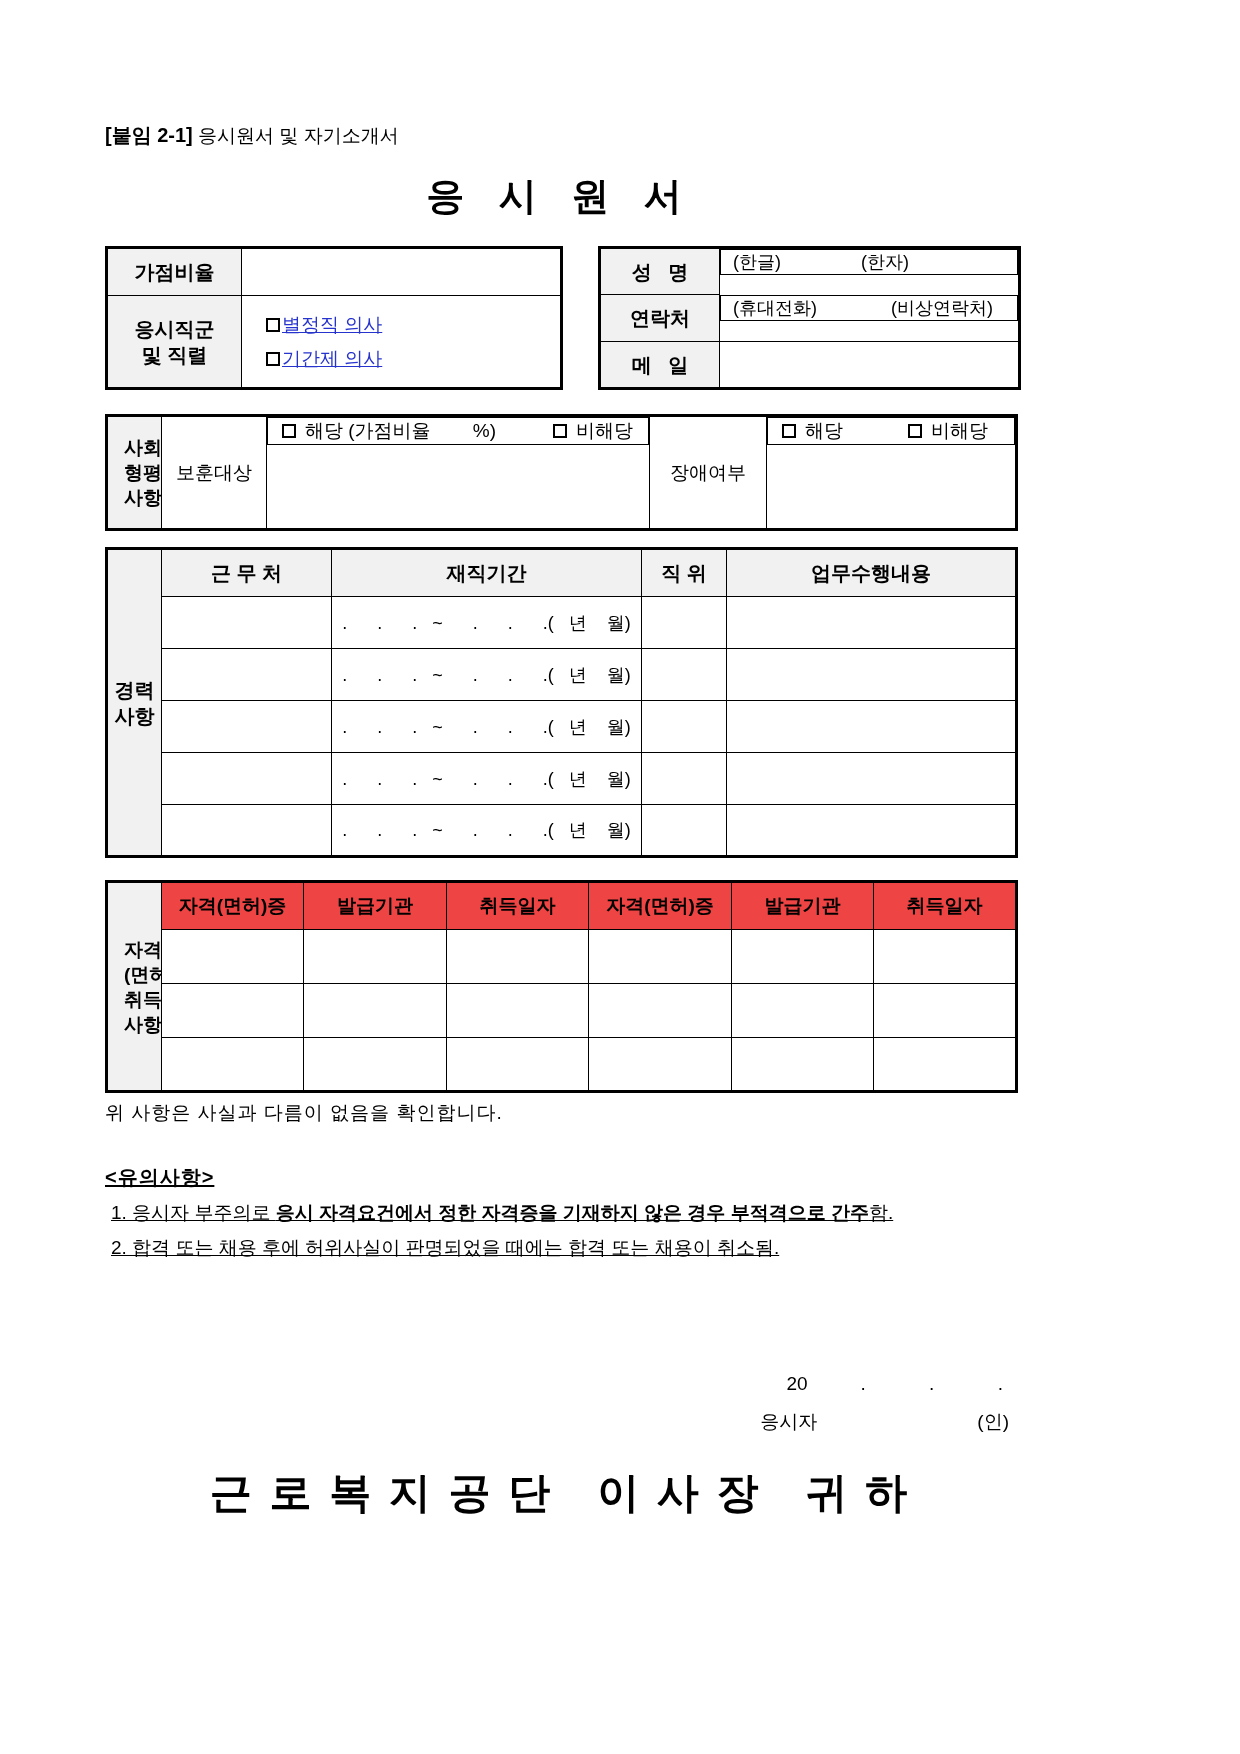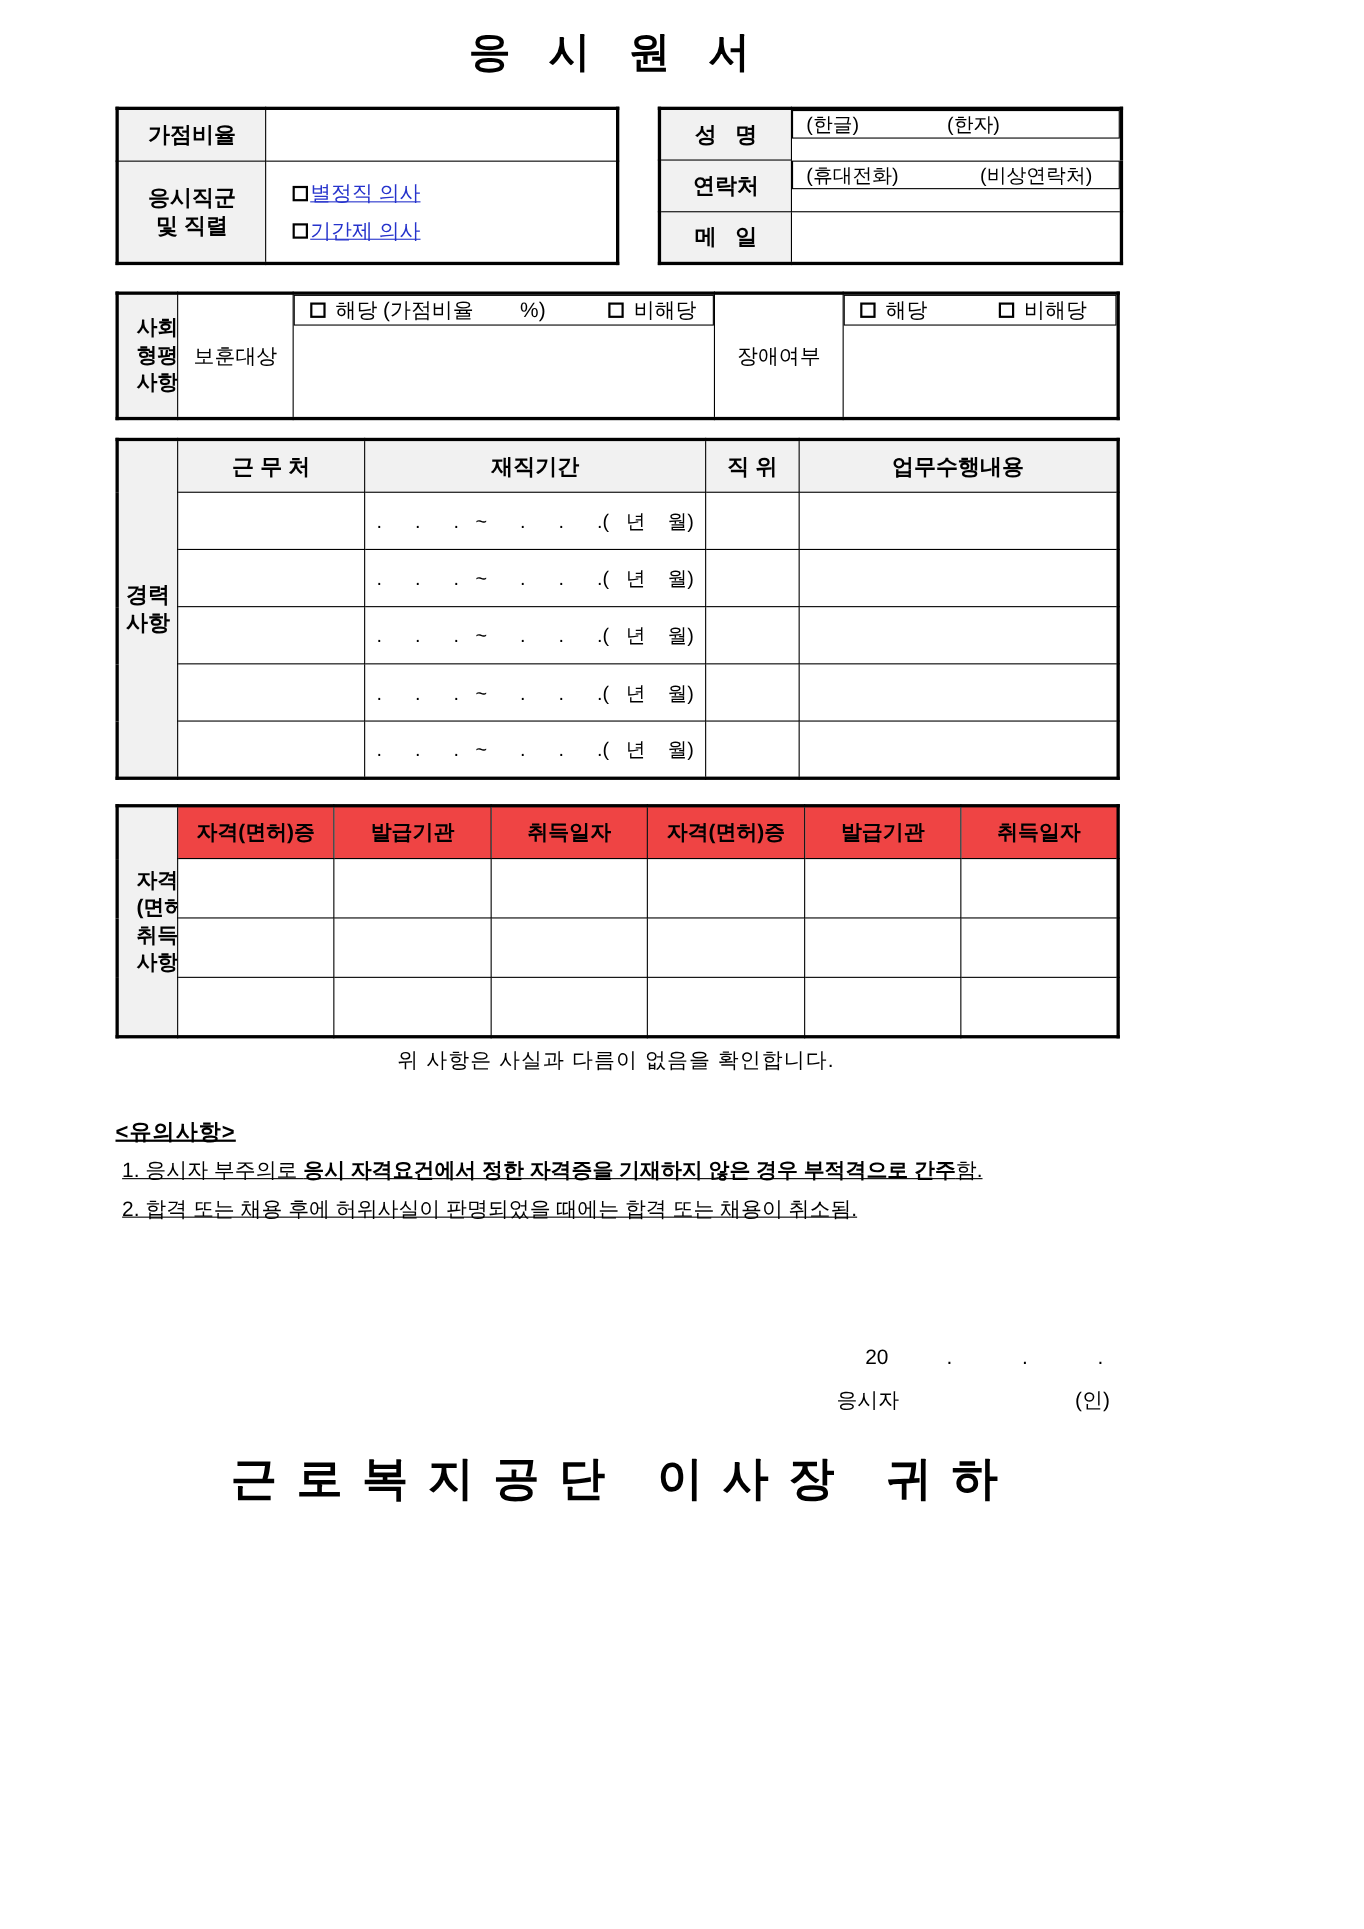--- a/index.html
+++ b/index.html
@@ -61,21 +61,21 @@
   .tbl-career tr.head { height:48px; }
   .tbl-career tr.data { height:52px; }
   .tbl-career .hd { background:#f1f1f1; font-weight:bold; text-align:center; font-size:20px; white-space:pre; }
   .period { text-align:center; white-space:pre; font-size:18px; }
 
   .tbl-license { margin-top:22px; width:910px; }
   .tbl-license tr.head { height:48px; }
   .tbl-license tr.data { height:54px; }
   .tbl-license .hd { background:#ef4444; font-weight:bold; text-align:center; font-size:19px; white-space:pre; }
 
-  .confirm { margin-top:7px; font-size:19px; letter-spacing:1px;text-align:center; }
+  .confirm { margin-top:7px; font-size:19px; letter-spacing:1px; }
 
   .notes { margin-top:38px; }
   .notes-title {
     display:inline-block; font-size:20px; font-weight:bold;
     text-decoration:underline; letter-spacing:1px;
   }
   .note-line { margin-top:9px; font-size:19px; padding-left:6px; }
   .note-line .ul { text-decoration:underline; }
   .note-line .b { font-weight:bold; }
 
@@ -89,20 +89,23 @@
   .addressee {
     margin-top:30px; text-align:center;
     font-size:42px; font-weight:bold; letter-spacing:3px; white-space:pre;
   }
 </style>
 </head>
 <body>
 
 <div class="content">
 
+  <div class="attachment">
+    <span class="pfx">[붙임 2-1]</span><span> 응시원서 및 자기소개서</span>
+  </div>
 
   <div class="title">응 시 원 서</div>
 
   <div class="row-tables">
     <table class="tbl-basic">
       <colgroup>
           <col style="width:135px">
           <col style="width:320px">
         </colgroup>
       <tbody>

